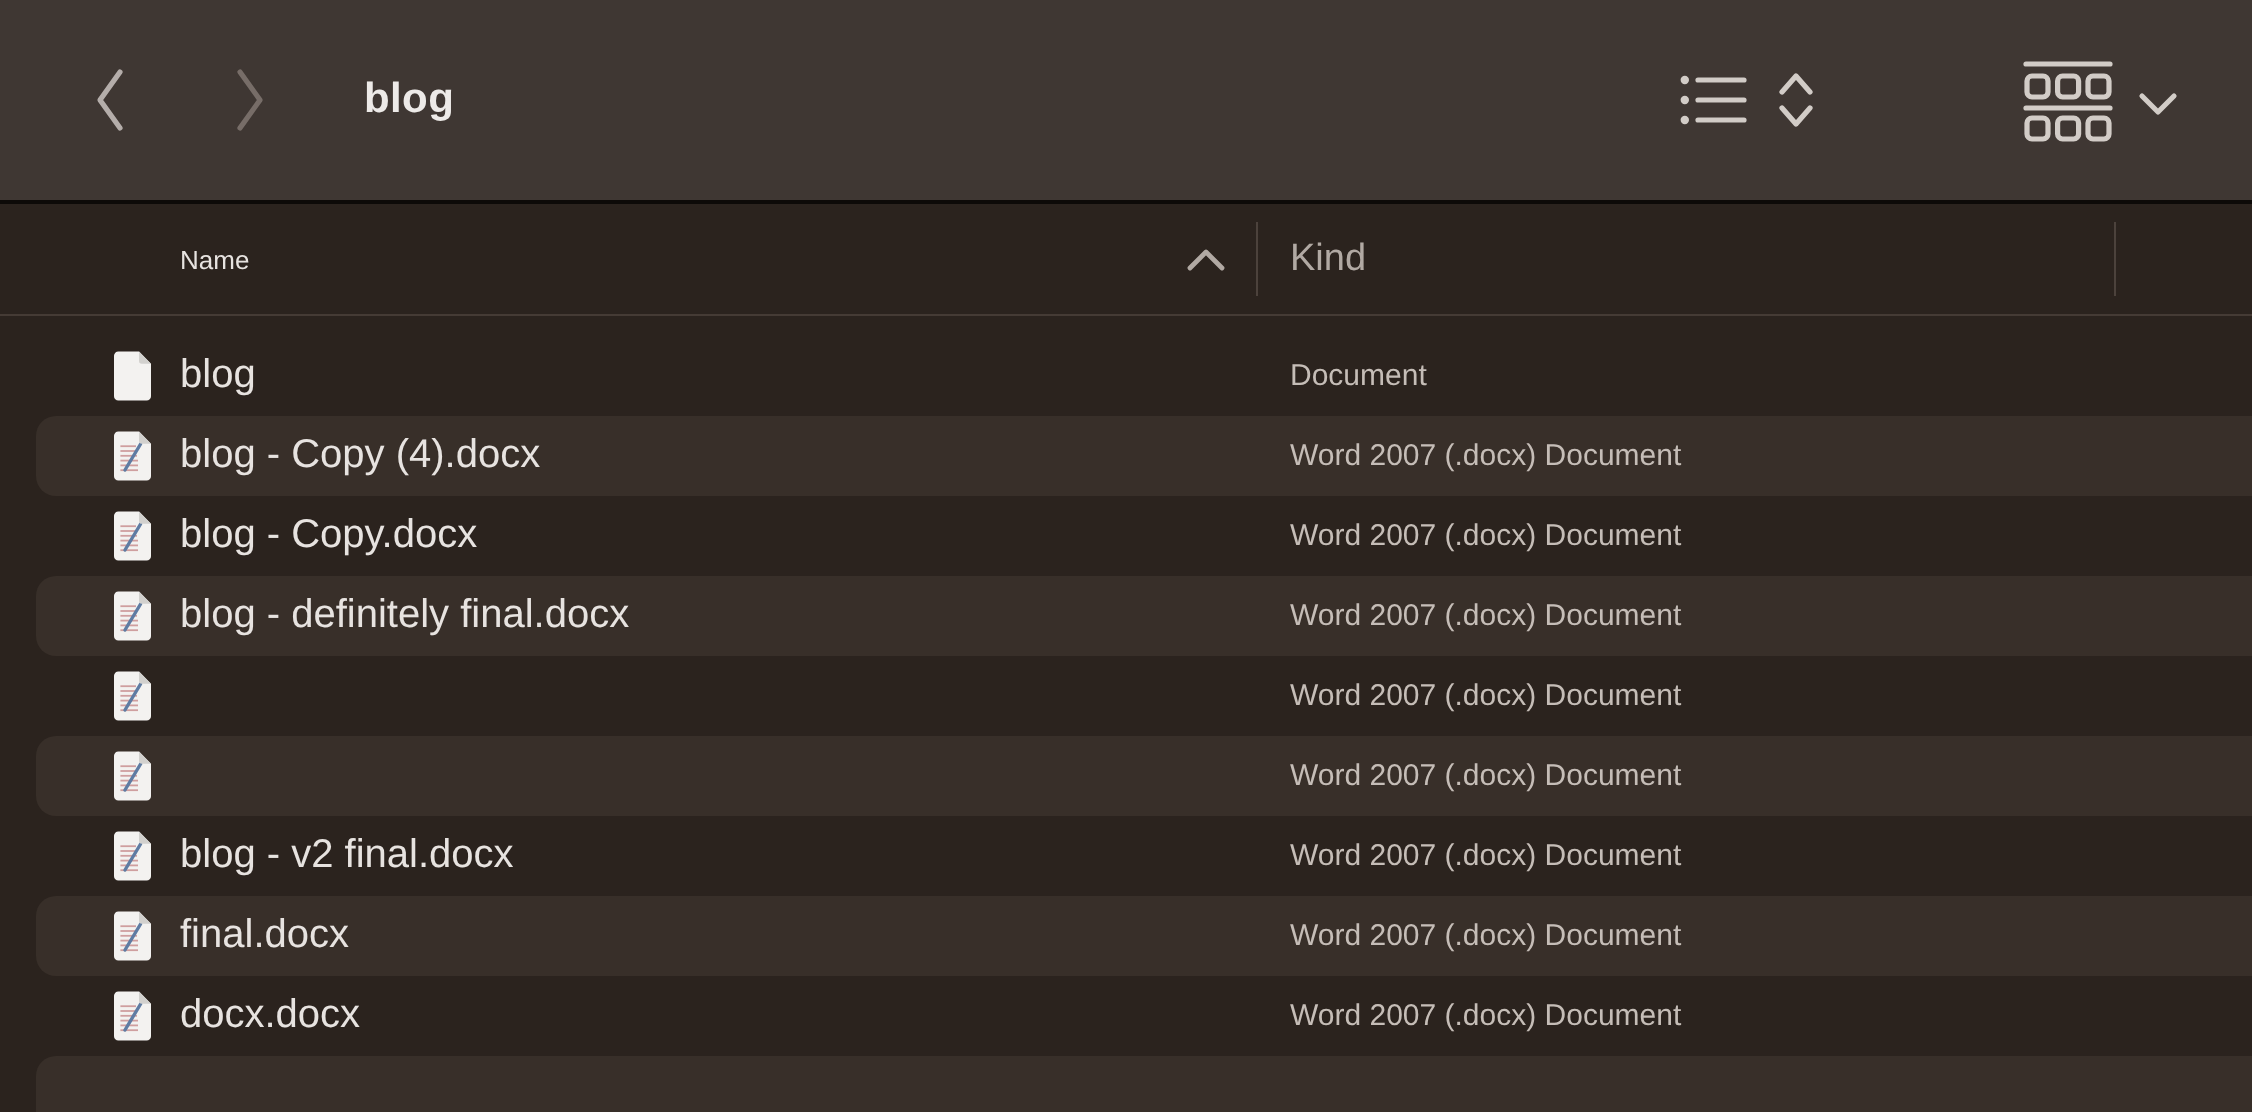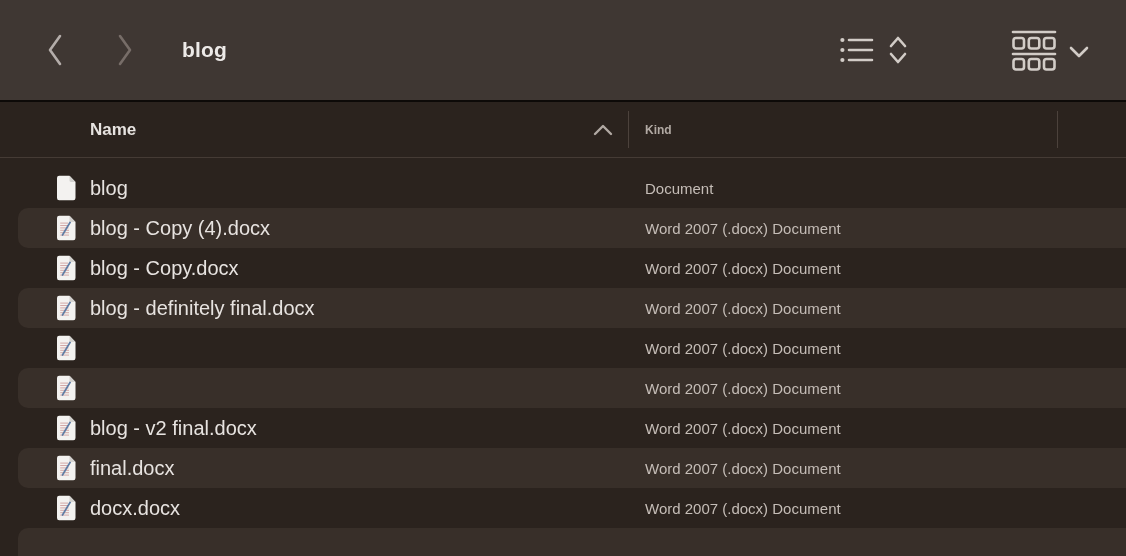--- a/index.html
+++ b/index.html
@@ -55,29 +55,29 @@
   }
 
   
   .col-header {
     position: relative;
     height: 56px;
     border-bottom: 1px solid #453b35;
   }
   .col-name-label {
     position: absolute; left: 90px; top: 50%; transform: translateY(-50%);
-    font-size: 17px; font-weight: 700; color: #e7e3e0;
+    font-size: 13px; font-weight: 400; color: #e7e3e0;
   }
   .sort-indicator {
     position: absolute; left: 592px; top: 50%; transform: translateY(-50%);
     width: 22px; height: 14px;
   }
   .col-kind-label {
     position: absolute; left: 645px; top: 50%; transform: translateY(-50%);
-    font-size: 12px; font-weight: 700; color: #b1a9a3;
+    font-size: 19px; font-weight: 400; color: #b1a9a3;
   }
   .col-divider {
     position: absolute; top: 9px; bottom: 9px; width: 1px;
     background: #4c423c;
   }
   .col-divider.d1 { left: 628px; }
   .col-divider.d2 { left: 1057px; }
 
   
   .file-list {

